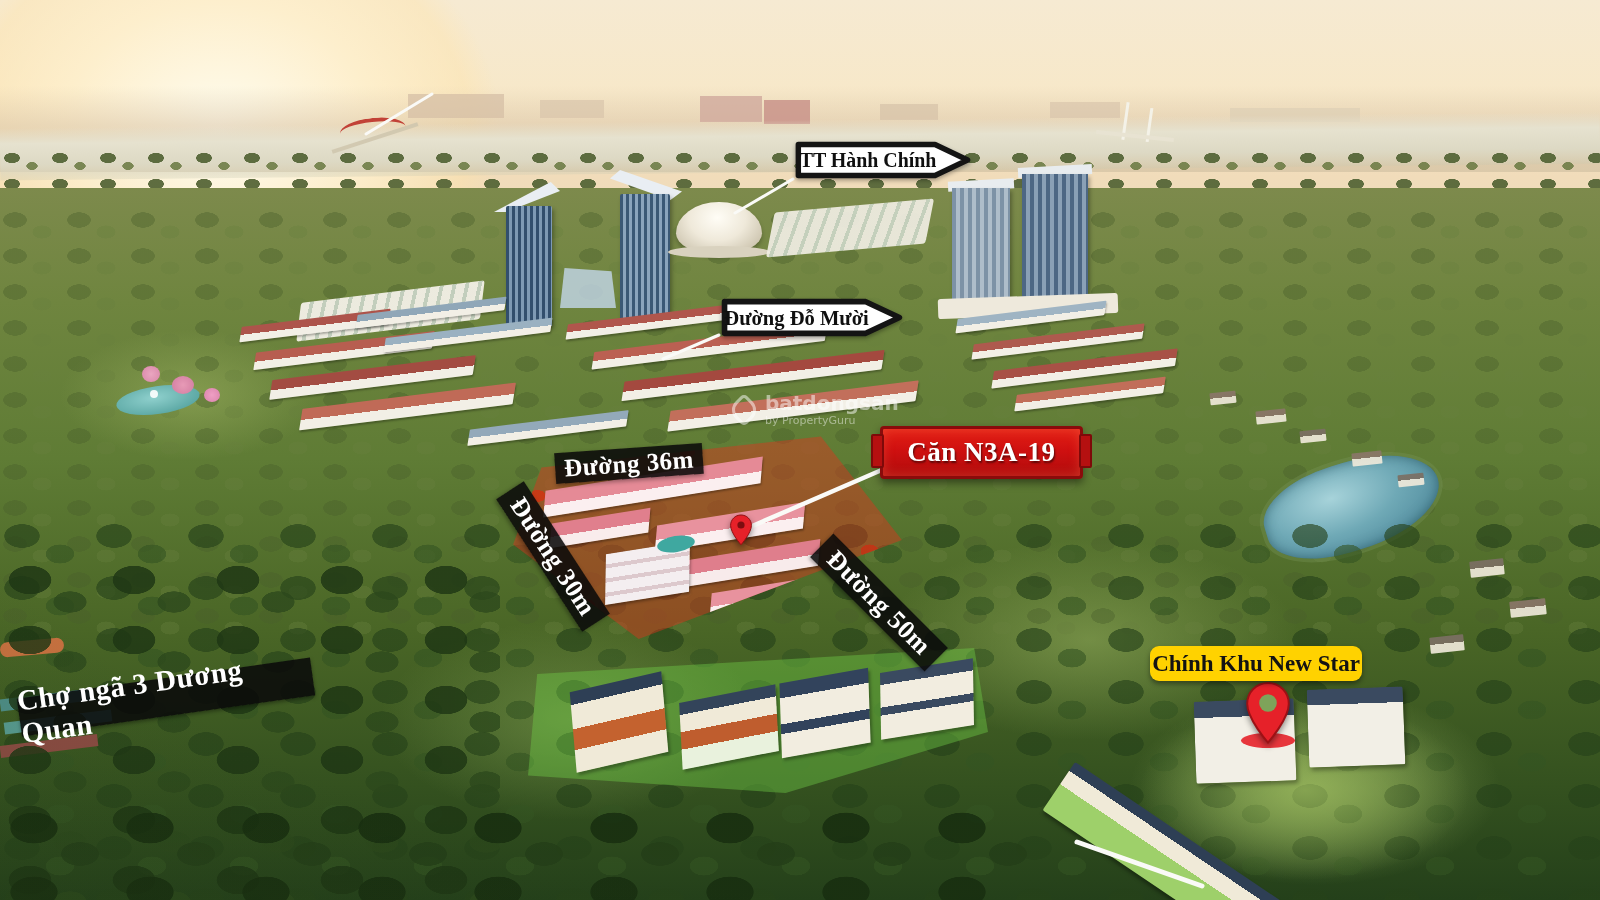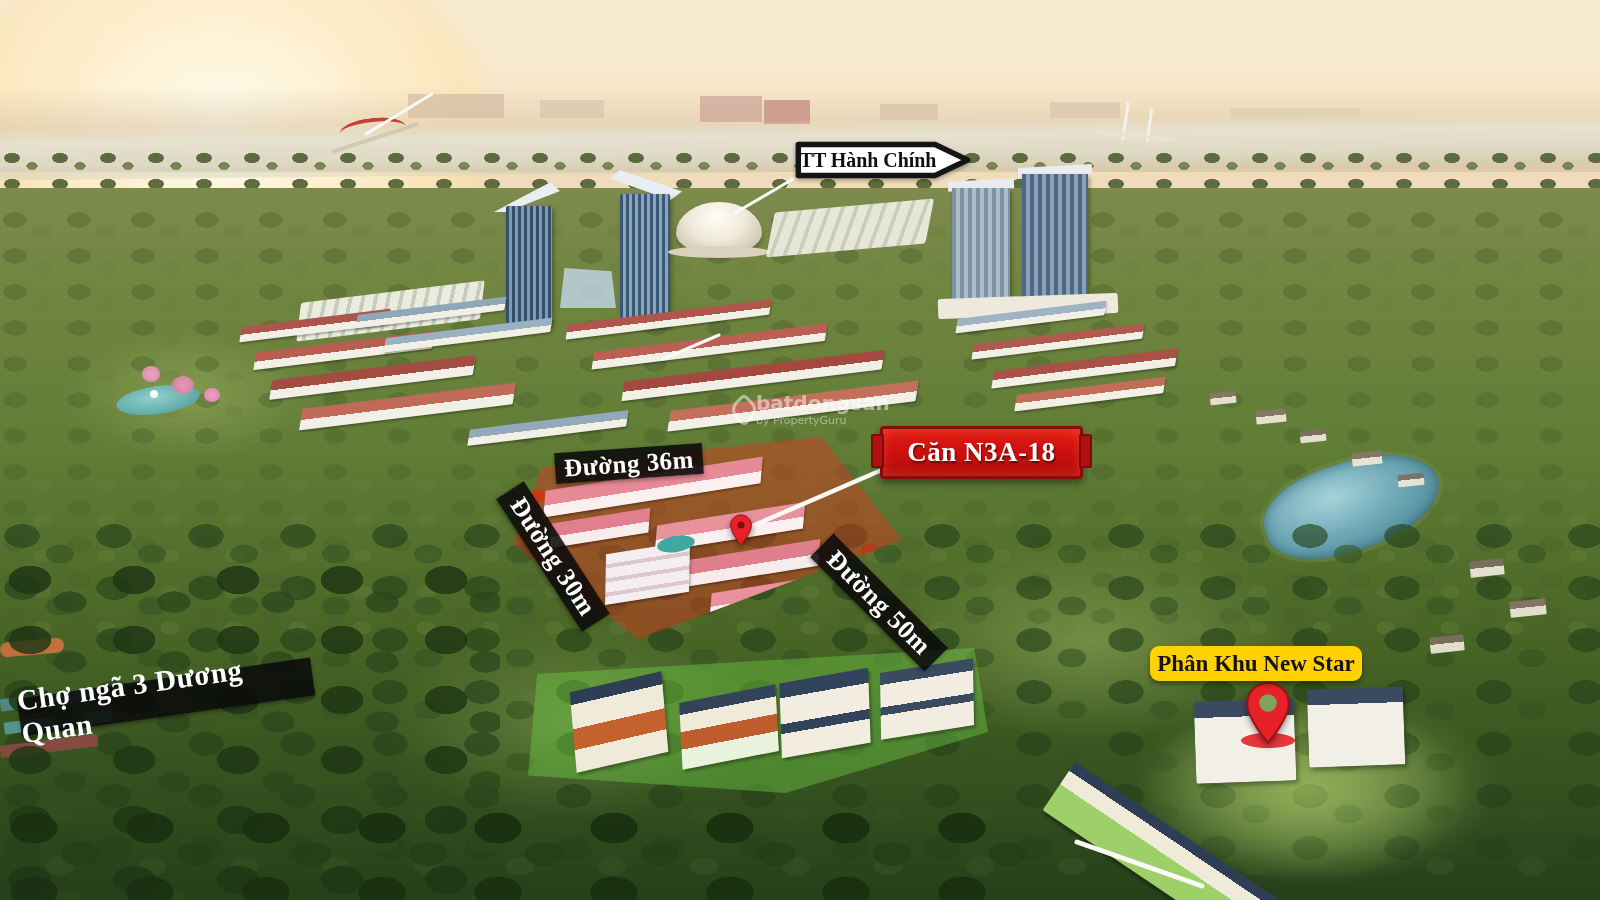--- a/index.html
+++ b/index.html
@@ -13,21 +13,21 @@
   .sign{position:absolute;z-index:32;filter:drop-shadow(0 2px 2px rgba(0,0,0,.35));}
   .sign svg{width:100%;height:100%;}
   .signshape{fill:#ffffff;stroke:#141414;stroke-width:6;stroke-linejoin:round;}
   .signtext{font-family:"Liberation Serif",serif;font-weight:700;font-size:22px;fill:#0f0f0f;text-anchor:middle;}
   .roadband{position:absolute;z-index:26;background:rgba(10,10,10,.88);color:#ffffff;display:flex;align-items:center;justify-content:center;font-weight:700;letter-spacing:.5px;box-shadow:0 2px 4px rgba(0,0,0,.35);}
   .banner{position:absolute;z-index:33;background:linear-gradient(180deg,#e32015 0%,#cf1010 45%,#b00c0c 100%);border:3px solid #8a0b0b;border-radius:4px;display:flex;align-items:center;justify-content:center;box-shadow:0 4px 8px rgba(0,0,0,.45),inset 0 0 12px rgba(255,130,90,.35);}
   .banner-text{color:#fff;font-weight:700;font-size:27px;text-shadow:1px 2px 2px rgba(0,0,0,.55);letter-spacing:.5px;}
   .banner-end{position:absolute;width:9px;height:30px;top:5px;background:#b51010;border:2px solid #7e0909;border-radius:2px;}
   .newstar{position:absolute;z-index:33;background:#ffd200;border-radius:9px;color:#131313;display:flex;align-items:center;justify-content:center;font-weight:700;font-size:23px;box-shadow:0 3px 5px rgba(0,0,0,.4);}
   .pin{position:absolute;filter:drop-shadow(0 3px 3px rgba(0,0,0,.45));}
-  .wm{position:absolute;z-index:40;display:flex;align-items:center;gap:0;opacity:.5;color:#fff;font-family:"DejaVu Sans",sans-serif;}
+  .wm{position:absolute;z-index:40;display:flex;align-items:center;gap:9px;opacity:.5;color:#fff;font-family:"DejaVu Sans",sans-serif;}
   .wm-logo{width:18px;height:18px;border:3px solid #fff;border-radius:5px 12px 5px 12px;transform:rotate(45deg);}
 </style>
 </head>
 <body>
 
 <div id="stage">
 
   <div class="a" style="left:0;top:0;width:1600px;height:235px;background:linear-gradient(180deg,#f6ead2 0%,#f7e8c9 40%,#f1dcba 75%,#eadbba 100%);"></div>
   <div class="a" style="left:-170px;top:-190px;width:780px;height:640px;background:radial-gradient(closest-side,rgba(255,253,240,.97),rgba(255,240,204,.8) 40%,rgba(255,228,170,.4) 64%,transparent 72%);"></div>
   <div class="a" style="left:0;top:86px;width:1600px;height:86px;background:linear-gradient(180deg,rgba(221,203,175,0),rgba(219,199,170,.55) 45%,rgba(212,195,164,.75));"></div>
@@ -161,29 +161,35 @@
     <path d="M12 1C6.2 1 1.6 5.6 1.6 11.4c0 7.6 10.4 19.4 10.4 19.4s10.4-11.8 10.4-19.4C22.4 5.6 17.8 1 12 1z" fill="#e62129" stroke="#9c1115" stroke-width="1"></path>
     <circle cx="12" cy="11" r="4.4" fill="#7ea35a"></circle>
   </svg>
 
   <div class="sign" style="left:760px;top:140px;width:181px;height:40px;margin-left:32px;">
     <svg viewBox="0 0 200 44" preserveAspectRatio="none">
       <polygon class="signshape" points="7,5 158,5 194,22 158,39 7,39"></polygon>
       <text class="signtext" x="84" y="30">TT Hành Chính</text>
     </svg>
   </div>
+  <div class="sign" style="left:718px;top:297px;width:187px;height:41px;">
+    <svg viewBox="0 0 200 44" preserveAspectRatio="none">
+      <polygon class="signshape" points="7,5 158,5 194,22 158,39 7,39"></polygon>
+      <text class="signtext" x="84" y="30">Đường Đỗ Mười</text>
+    </svg>
+  </div>
 
   <div class="banner" style="left:880px;top:426px;width:197px;height:47px;">
     <span class="banner-end" style="left:-12px;"></span>
-    <span class="banner-text">Căn N3A-18</span>
+    <span class="banner-text">Căn N3A-19</span>
     <span class="banner-end" style="right:-12px;"></span>
   </div>
 
   <div class="newstar" style="left:1150px;top:646px;width:212px;height:35px;">
-    <span>Phân Khu New Star</span>
+    <span>Chính Khu New Star</span>
   </div>
 
   <div class="roadband" style="left:555px;top:448px;width:148px;height:31px;font-size:25px;transform:rotate(-4deg);">
     <span>Đường 36m</span>
   </div>
   <div class="roadband" style="left:474px;top:540px;width:158px;height:33px;font-size:26px;transform:rotate(57deg);">
     <span>Đường 30m</span>
   </div>
   <div class="roadband" style="left:798px;top:586px;width:162px;height:33px;font-size:26px;transform:rotate(45deg);">
     <span>Đường 50m</span>

